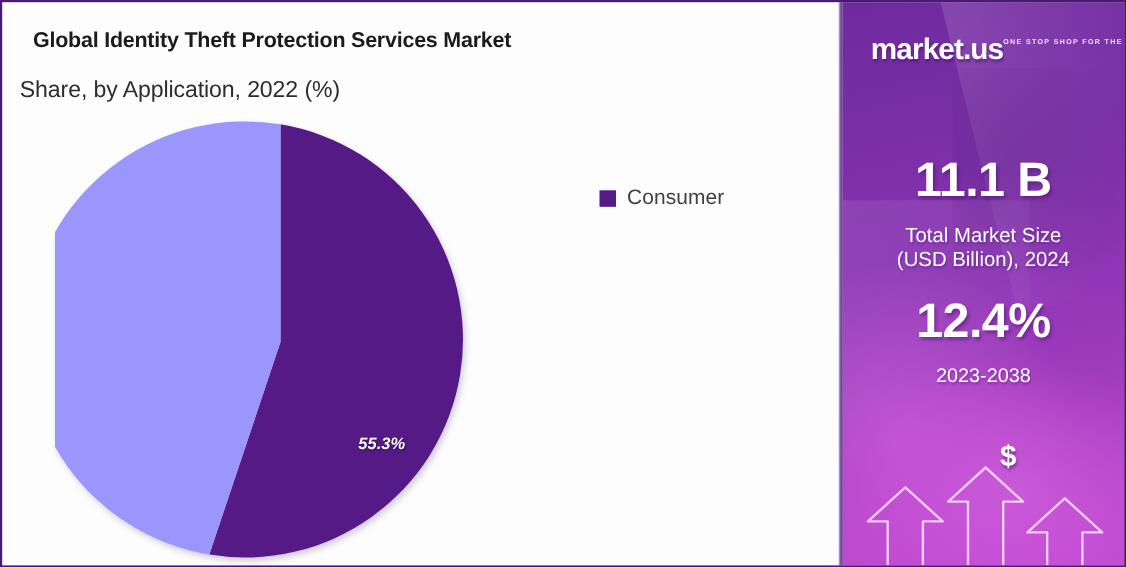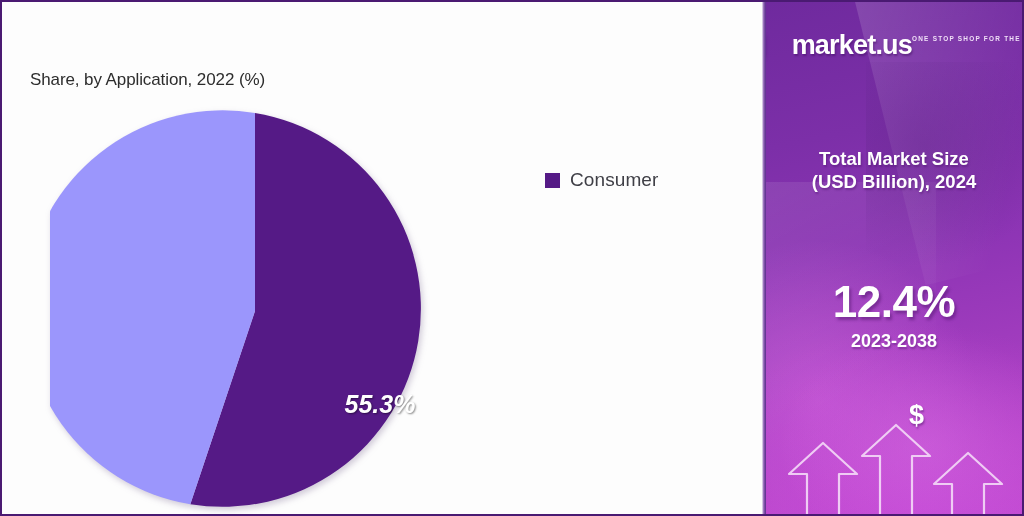--- a/index.html
+++ b/index.html
@@ -21,37 +21,36 @@
     position:absolute;left:2px;top:2px;width:760px;height:512px;
     background:#fdfdfd;box-sizing:border-box;overflow:hidden;
   }
 
   #chart-title{
     position:absolute;left:28px;top:24px;
     font-size:19.5px;font-weight:bold;color:#1b1b1b;letter-spacing:-0.2px;
     white-space:nowrap;
   }
   #chart-subtitle{
-    position:absolute;left:28px;top:68px;
-    font-size:17px;font-weight:normal;color:#2d2d2d;letter-spacing:-0.1px;
+    position:absolute;left:16px;top:68px;
+    font-size:21px;font-weight:normal;color:#2d2d2d;letter-spacing:-0.1px;
     white-space:nowrap;
   }
 
   
   #pie-wrap{position:absolute;left:48px;top:104px;width:410px;height:410px;}
   #pie-svg{display:block;width:410px;height:410px;
     filter:drop-shadow(2px 3px 3px rgba(90,70,120,0.28));}
 
   #pie-label-consumer{
     position:absolute;left:297px;top:298px;
     transform:translate(-50%,-50%);
-    font-size:25px;font-weight:bold;font-style:italic;color:#ffffff;
+    font-size:15px;font-weight:bold;font-style:italic;color:#ffffff;
     text-shadow:1px 1px 2px rgba(0,0,0,0.45);
     white-space:nowrap;
-    margin-left:33px;
   }
 
   
   .legend-item{position:absolute;display:flex;align-items:center;gap:10px;}
   #legend-consumer{left:543px;top:167px;}
   #legend-enterprise{left:543px;top:356px;}
   .legend-swatch{width:15px;height:15px;flex:none;display:block;}
   .legend-label{font-size:19px;color:#3f3f46;letter-spacing:0.1px;white-space:nowrap;}
 
   
@@ -87,41 +86,42 @@
     filter:drop-shadow(1px 2px 2px rgba(60,10,90,0.45));}
   #logo-text-block{display:flex;flex-direction:row;align-items:flex-start;margin-left:16px;}
   #logo-wordmark{font-size:27px;font-weight:bold;color:#ffffff;letter-spacing:-0.8px;
     line-height:1;text-shadow:1px 2px 2px rgba(60,10,90,0.45);}
   #logo-tagline{font-size:6.4px;font-weight:bold;color:#f0dff7;letter-spacing:1.25px;
     margin-top:3px;white-space:nowrap;}
 
   
   .stat-block{position:absolute;left:0;width:256px;text-align:center;}
   #stat-market-size{top:140px;}
-  #stat-cagr{top:278px;}
+  #stat-cagr{top:268px;}
   .stat-value{font-size:44px;font-weight:bold;color:#ffffff;line-height:1.02;
     letter-spacing:-0.5px;text-shadow:2px 3px 3px rgba(70,15,100,0.45);}
-  .stat-caption{font-size:18.5px;font-weight:bold;color:#ffffff;line-height:1.22;
-    margin-top:6px;text-shadow:1px 2px 2px rgba(70,15,100,0.40);}
+  .stat-caption{font-size:18.5px;font-weight:normal;color:#ffffff;line-height:1.22;
+    margin-top:16px;text-shadow:1px 2px 2px rgba(70,15,100,0.40);}
   #stat-cagr .stat-caption{font-size:18px;}
 
   
   #growth-graphic{position:absolute;left:0;bottom:0;width:256px;height:126px;}
   #growth-svg{display:block;width:256px;height:126px;}
   #dollar-sign{position:absolute;left:143px;top:14px;
     font-size:27px;font-weight:bold;color:#ffffff;line-height:1;
     text-shadow:1px 2px 2px rgba(70,15,100,0.45);}
 </style>
 </head>
 <body>
 
 <div id="page">
 
   <div id="chart-panel">
 
+    <div id="chart-title">Global Identity Theft Protection Services Market</div>
     <div id="chart-subtitle">Share, by Application, 2022 (%)</div>
 
     <div id="pie-wrap">
       <svg id="pie-svg" viewBox="0 0 410 410">
 
         <path d="M 205 205 L 205 7 A 198 198 0 1 1 140.3 398.2 Z" fill="#551A86"></path>
 
         <path d="M 205 205 L 140.3 398.2 A 198 198 0 0 1 205 7 Z" fill="#9B96FC"></path>
       </svg>
       <div id="pie-label-consumer">55.3%</div>
@@ -151,20 +151,21 @@
         <rect x="27.5" y="11.5" width="4.3" height="17" rx="2.1" fill="#ffffff"></rect>
         <rect x="34.6" y="5.5" width="4.3" height="23" rx="2.1" fill="#ffffff"></rect>
       </svg>
       <div id="logo-text-block">
         <div id="logo-wordmark">market.us</div>
         <div id="logo-tagline">ONE STOP SHOP FOR THE REPORTS</div>
       </div>
     </div>
 
     <div class="stat-block" id="stat-market-size">
+      <div class="stat-value">11.1 B</div>
       <div class="stat-caption">
         <div>Total Market Size</div>
         <div>(USD Billion), 2024</div>
       </div>
     </div>
 
     <div class="stat-block" id="stat-cagr">
       <div class="stat-value">12.4%</div>
       <div class="stat-caption">
         <div>2023-2038</div>

